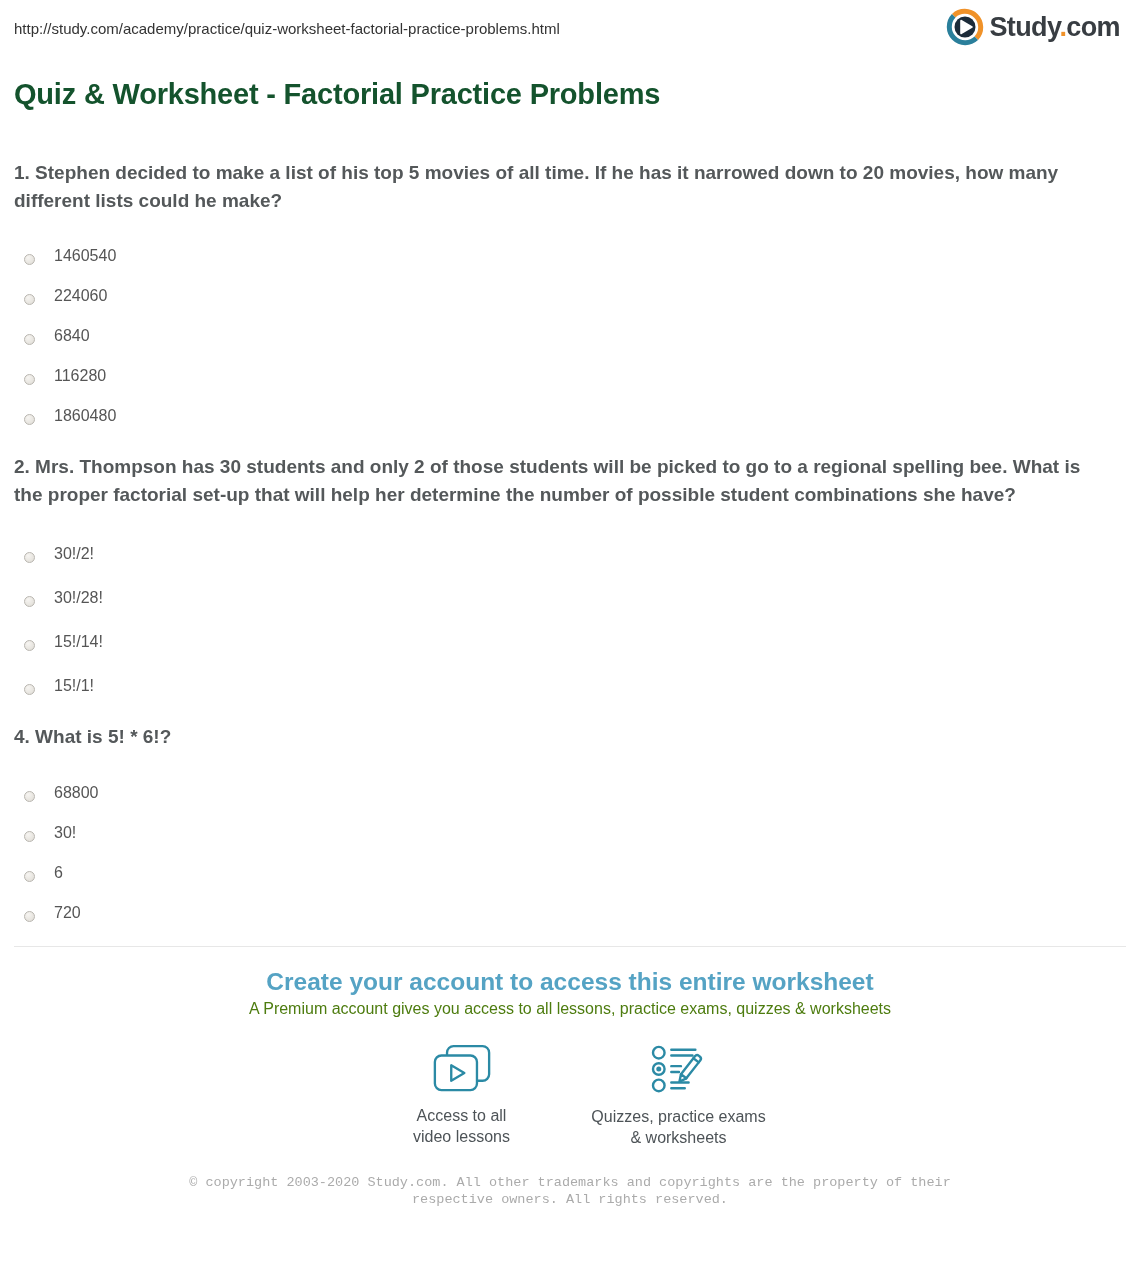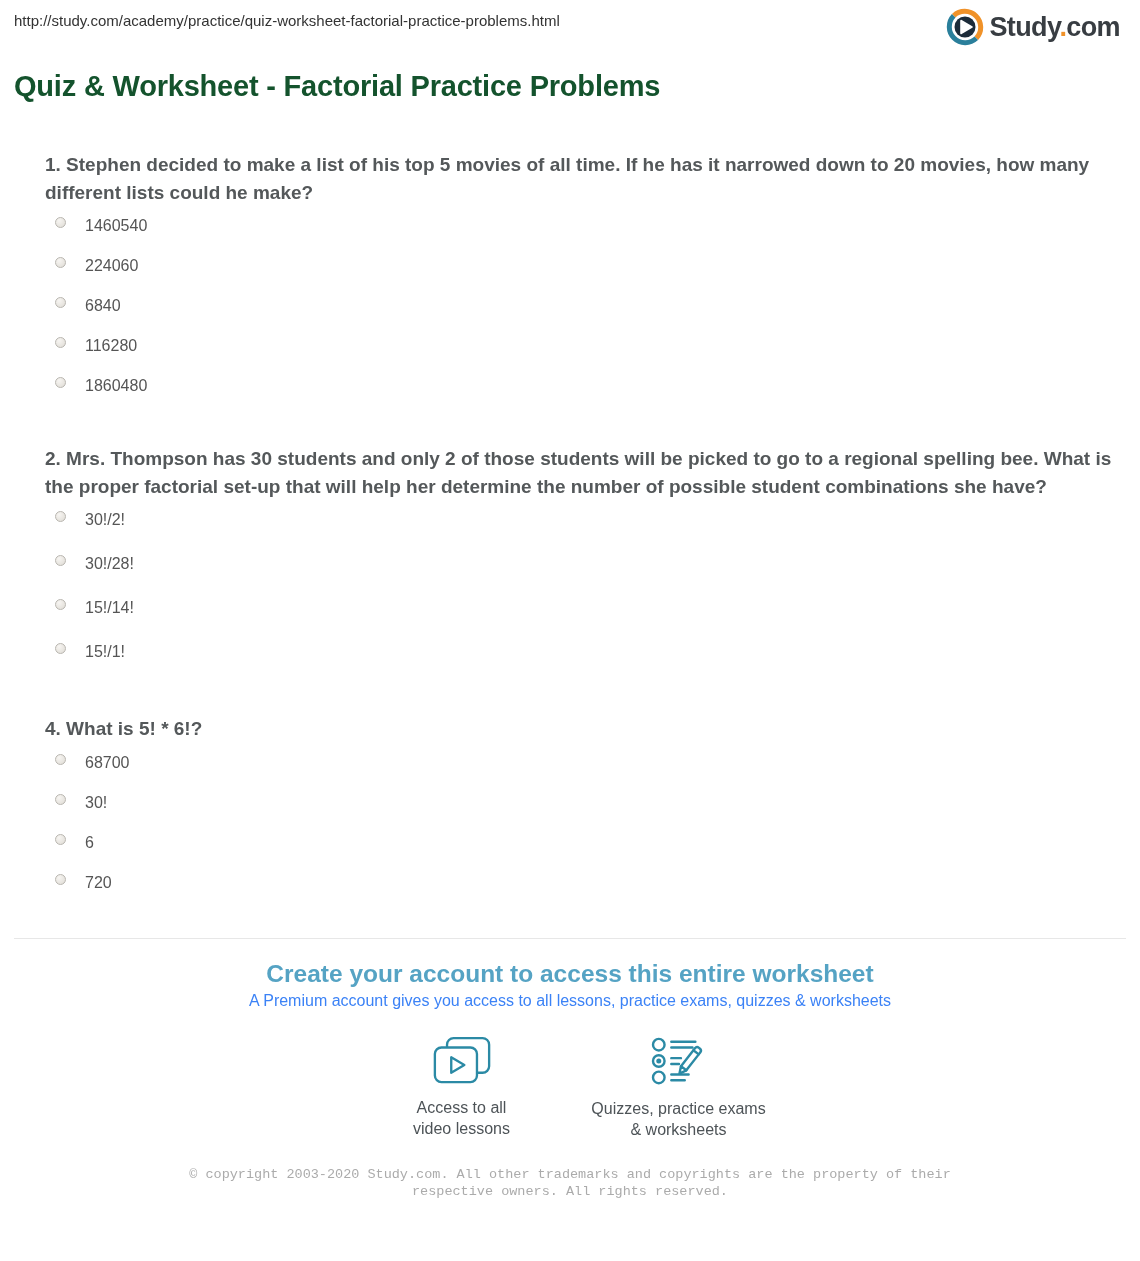--- a/index.html
+++ b/index.html
@@ -8,21 +8,21 @@
     width: 1140px; height: 1261px;
     background: #ffffff;
     font-family: "Liberation Sans", sans-serif;
     position: relative;
     overflow: hidden;
   }
   .container { padding: 0 14px; }
 
   
   .url-bar {
-    padding-top: 12px;
+    padding-top: 20px;
     font-size: 15px;
     color: #333333;
   }
   .logo {
     position: absolute;
     top: 8px; right: 20px;
     display: flex; align-items: center; gap: 5px;
     cursor: pointer;
   }
   .logo-text {
@@ -36,34 +36,34 @@
   
   .page-title {
     margin: 41px 0 0 0;
     font-size: 29px;
     font-weight: 700;
     color: #14532d;
     letter-spacing: -0.2px;
   }
 
   
-  .question { margin-top: 28px; margin-left: 31px; }
+  .question { margin-top: 28px; }
   .question.first { margin-top: 48px; }
   .q-text {
     margin: 0;
     font-size: 19px;
     font-weight: 700;
     color: #54585A;
     line-height: 27.5px;
     max-width: 1100px;
   }
   .options { margin-top: 11px; }
   .option {
     display: flex;
-    align-items: flex-start;
+    align-items: flex-end;
     gap: 19px;
     height: 40px;
     padding-left: 10px;
     cursor: pointer;
   }
   .options.tall .option { height: 44px; }
   .radio {
     width: 11px; height: 11px;
     border-radius: 50%;
     border: 1px solid #b9b6b0;
@@ -82,21 +82,21 @@
     margin: 21px 0 0 0;
     text-align: center;
     font-size: 24.5px;
     font-weight: 700;
     color: #55A3C4;
   }
   .cta-sub {
     margin: 4px 0 0 0;
     text-align: center;
     font-size: 16px;
-    color: #3b82f6;
+    color: #4d7c0f;
   }
   .features {
     display: flex;
     justify-content: center;
     margin-top: 26px;
   }
   .feature { width: 217px; text-align: center; }
   .feature svg { display: block; margin: 0 auto; }
   .feature-label {
     margin-top: 10px;
@@ -179,21 +179,21 @@
         <span class="opt-label">15!/1!</span>
       </label>
     </div>
   </section>
 
   <section class="question">
     <h2 class="q-text">4. What is 5! * 6!?</h2>
     <div class="options">
       <label class="option">
         <span class="radio"></span>
-        <span class="opt-label">68700</span>
+        <span class="opt-label">68800</span>
       </label>
       <label class="option">
         <span class="radio"></span>
         <span class="opt-label">30!</span>
       </label>
       <label class="option">
         <span class="radio"></span>
         <span class="opt-label">6</span>
       </label>
       <label class="option">

